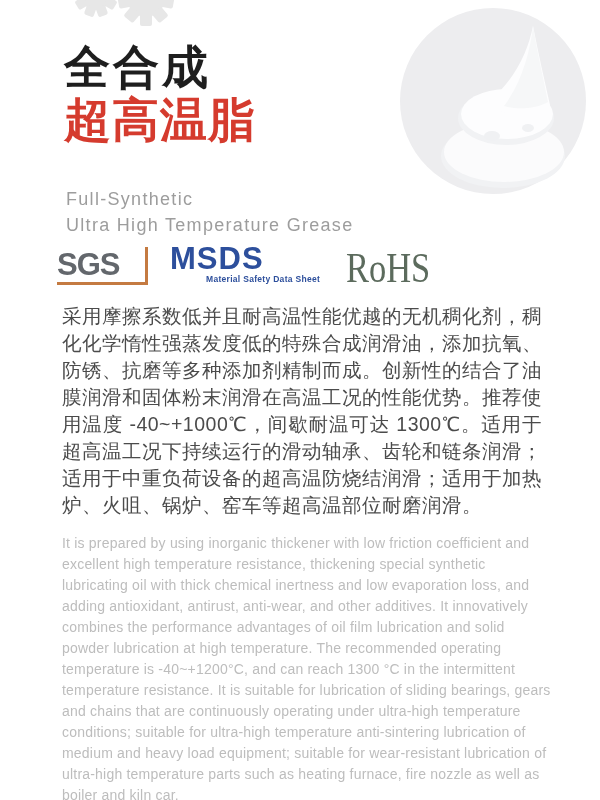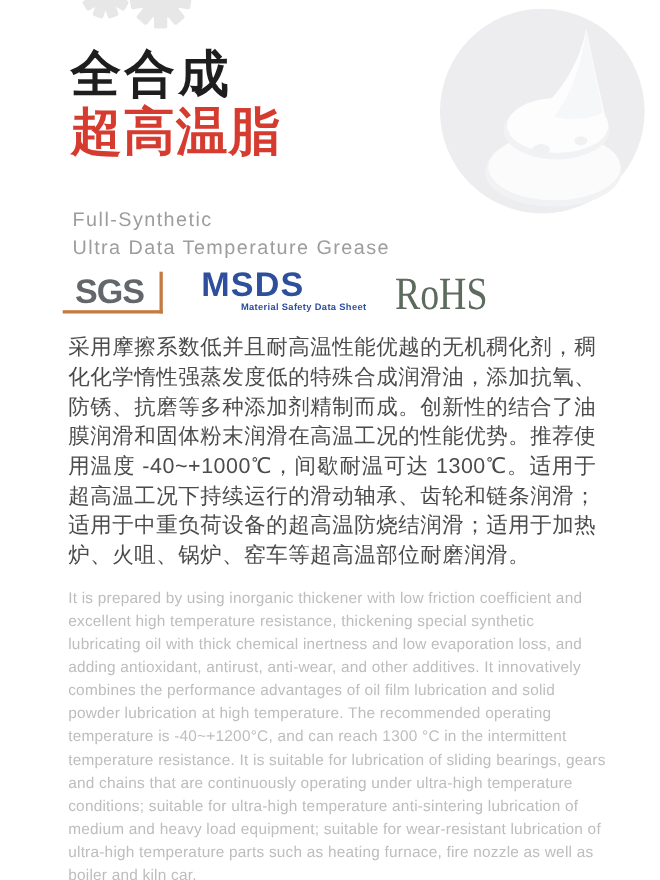--- a/index.html
+++ b/index.html
@@ -18,23 +18,23 @@
   .title { position:absolute; left:64px; top:44px; line-height:1; }
   .title .t1 { font-size:46px; font-weight:600; color:#1e1e1e; letter-spacing:3px; }
   .title .t2 { font-size:47px; font-weight:800; color:#d53b2e; letter-spacing:1px; margin-top:7px;font-family:Liberation Serif, serif; }
 
   .subtitle { position:absolute; left:66px; top:186px; 
               font-size:18px; line-height:26px; color:#9d9d9d; letter-spacing:1.3px; }
 
   
   .certs { position:absolute; left:57px; top:243px; height:42px; display:flex; align-items:flex-end; }
   .sgs { width:91px; height:38px; border-right:3px solid #c47a41; border-bottom:3px solid #c47a41;
-         text-align:center; padding-right:3px; padding-top:2px; }
+         text-align:left; padding-right:3px; padding-top:2px; }
   .sgs-text { font-size:31px; font-weight:700; color:#63676c; letter-spacing:-1px; line-height:31px; }
-  .msds { margin-left:35px; padding-bottom:1px; }
+  .msds { margin-left:22px; padding-bottom:1px; }
   .msds-text { font-size:31px; font-weight:800; color:#2d4f9c; line-height:27px; letter-spacing:1px; }
   .msds-tag { font-size:8.5px; font-weight:700; color:#2d4f9c; letter-spacing:0.3px; margin-top:2px;padding-left:36px; }
   .rohs { margin-left:26px; font-family:"Liberation Serif", serif; font-size:42px; line-height:40px;
           color:#5c6b5d; transform:scaleX(0.82); transform-origin:left bottom; margin-bottom:-3px; }
 
   
   .zh { position:absolute; left:62px; top:303px; width:480px;
         font-size:19.5px; line-height:27px; color:#4b4b4b; text-align:justify; letter-spacing:0.5px; }
   .en { position:absolute; left:62px; top:533px; width:490px;
         font-size:14px; line-height:21px; color:#bdbdbd; letter-spacing:0.2px; }
@@ -86,21 +86,21 @@
     </svg>
   </div>
 
   <div class="title">
     <div class="t1">全合成</div>
     <div class="t2">超高温脂</div>
   </div>
 
   <div class="subtitle">
     <div>Full-Synthetic</div>
-    <div>Ultra Data Temperature Grease</div>
+    <div>Ultra High Temperature Grease</div>
   </div>
 
   <div class="certs">
     <div class="sgs">
       <span class="sgs-text">SGS</span>
     </div>
     <div class="msds">
       <div class="msds-text">MSDS</div>
       <div class="msds-tag">Material Safety Data Sheet</div>
     </div>

